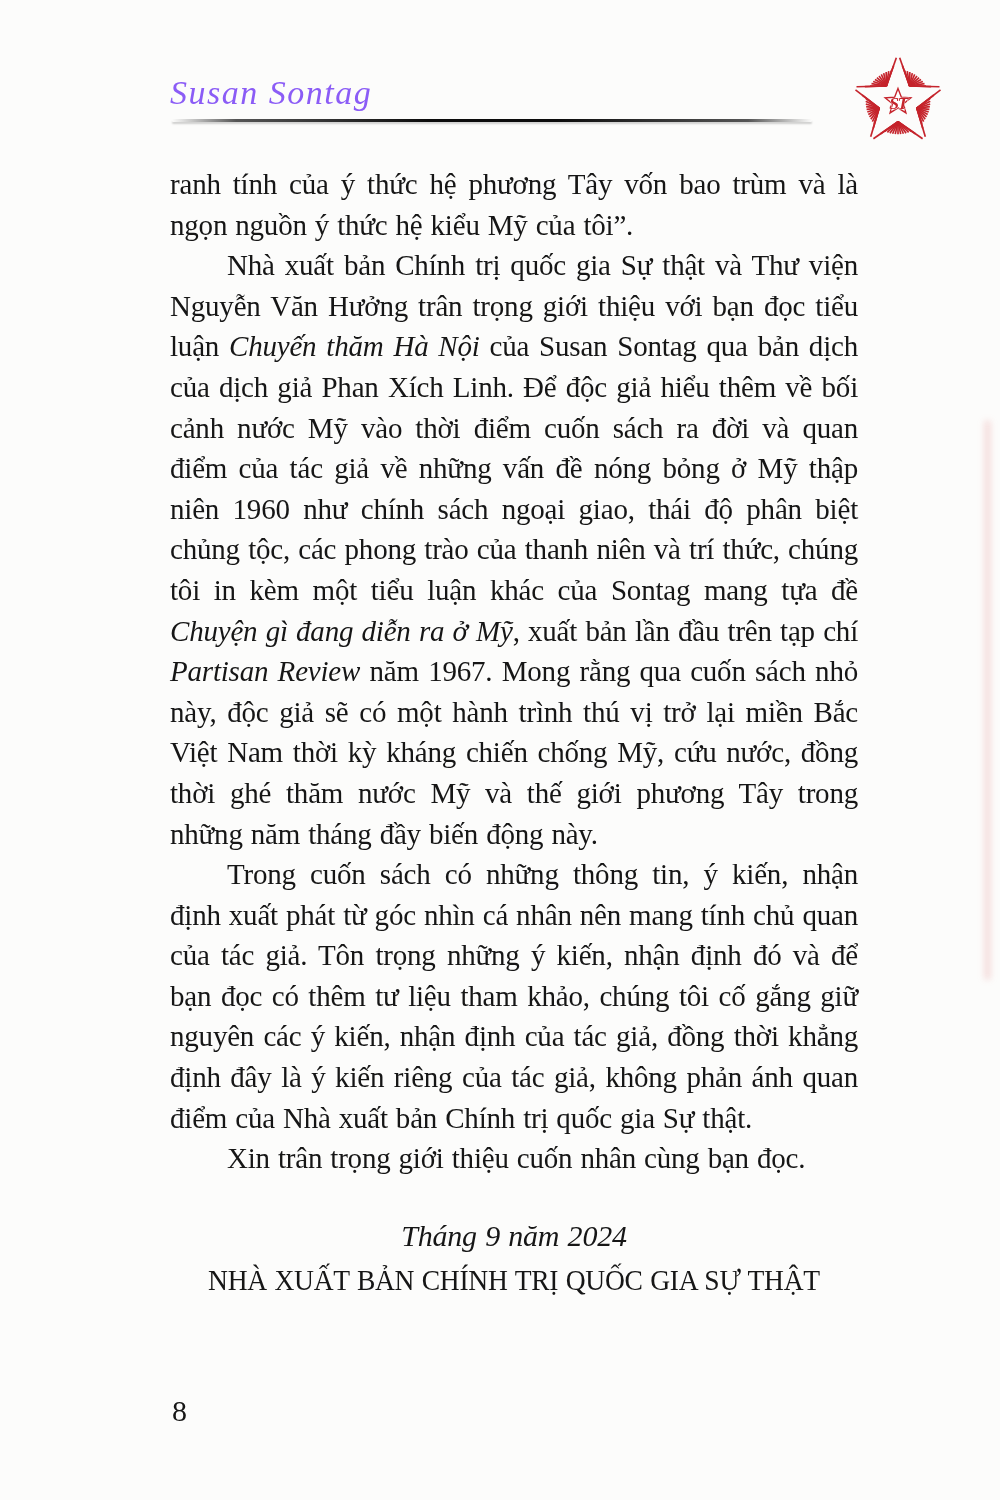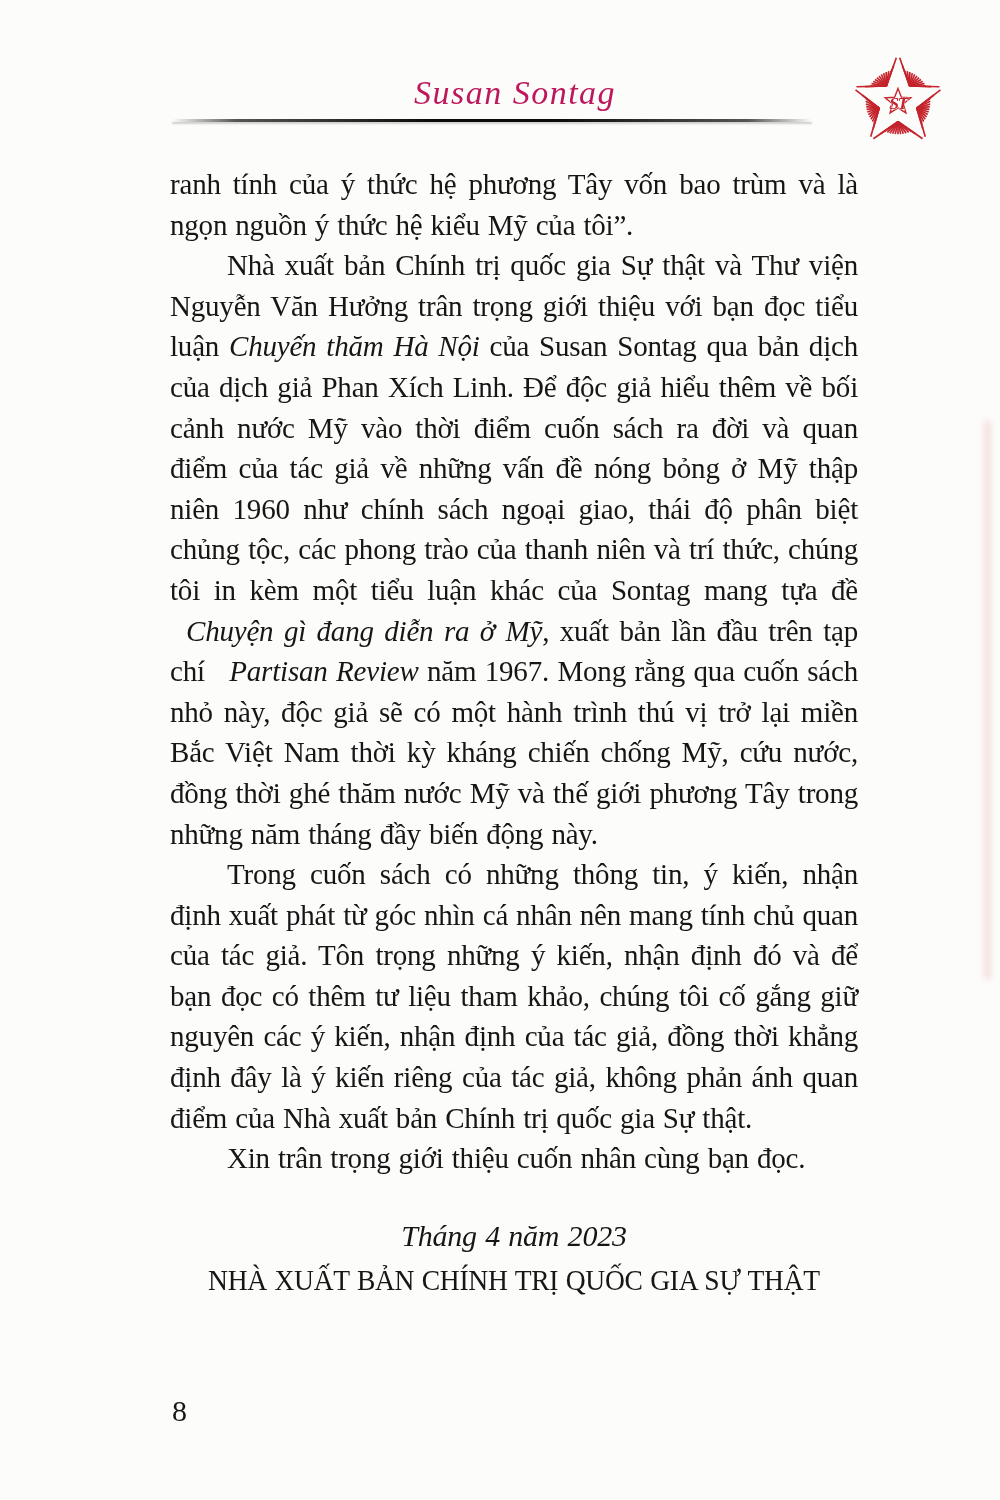--- a/index.html
+++ b/index.html
@@ -11,25 +11,24 @@
     color: #161616;
   }
   .page {
     position: relative;
     width: 1000px; height: 1500px;
   }
   
   .running-header {
     position: absolute;
     top: 74px; left: 170px; width: 690px;
-    text-align: center;
     font-size: 34px;
     font-style: italic;
     letter-spacing: 1.5px;
-    color: #be185d;
+    color: #8b5cf6;
   }
   .header-rule {
     position: absolute;
     top: 119px; left: 172px;
     width: 640px; height: 3px;
     border-radius: 2px;
     background: linear-gradient(to right,
       rgba(90,90,90,0) 0%, #555 10%,
       #0c0c0c 40%, #0c0c0c 60%,
       #555 90%, rgba(90,90,90,0) 100%);
@@ -57,21 +56,21 @@
     width: 688px;
     font-size: 29px;
     line-height: 40.6px;
     text-align: justify;
     letter-spacing: -0.2px;
     word-spacing: 1px;
   }
   p.para { margin: 0; }
   p.para.indent { text-indent: 57px; }
   .seg-bold-italic { font-weight: normal; font-style: italic; }
-  .seg-italic { font-style: italic; margin-left: 16px; }
+  .seg-italic { font-style: italic; }
   
   .signoff {
     margin-top: 38px;
     text-align: center;
   }
   .signoff-date {
     font-style: italic;
     font-size: 30px;
     line-height: 1.25;
   }
@@ -184,21 +183,21 @@
 
   <div class="bleed-artifact"></div>
 
   <div class="body-text">
 
     <p class="para"><span>ranh tính của ý thức hệ phương Tây vốn bao trùm và là ngọn nguồn ý thức hệ kiểu Mỹ của tôi”.</span></p>
       <p class="para indent"><span>Nhà xuất bản Chính trị quốc gia Sự thật và Thư viện Nguyễn Văn Hưởng trân trọng giới thiệu với bạn đọc tiểu luận </span><span class="seg-bold-italic">Chuyến thăm Hà Nội</span><span> của Susan Sontag qua bản dịch của dịch giả Phan Xích Linh. Để độc giả hiểu thêm về bối cảnh nước Mỹ vào thời điểm cuốn sách ra đời và quan điểm của tác giả về những vấn đề nóng bỏng ở Mỹ thập niên 1960 như chính sách ngoại giao, thái độ phân biệt chủng tộc, các phong trào của thanh niên và trí thức, chúng tôi in kèm một tiểu luận khác của Sontag mang tựa đề </span><span class="seg-italic">Chuyện gì đang diễn ra ở Mỹ</span><span>, xuất bản lần đầu trên tạp chí </span><span class="seg-italic">Partisan Review</span><span> năm 1967. Mong rằng qua cuốn sách nhỏ này, độc giả sẽ có một hành trình thú vị trở lại miền Bắc Việt Nam thời kỳ kháng chiến chống Mỹ, cứu nước, đồng thời ghé thăm nước Mỹ và thế giới phương Tây trong những năm tháng đầy biến động này.</span></p>
       <p class="para indent"><span>Trong cuốn sách có những thông tin, ý kiến, nhận định xuất phát từ góc nhìn cá nhân nên mang tính chủ quan của tác giả. Tôn trọng những ý kiến, nhận định đó và để bạn đọc có thêm tư liệu tham khảo, chúng tôi cố gắng giữ nguyên các ý kiến, nhận định của tác giả, đồng thời khẳng định đây là ý kiến riêng của tác giả, không phản ánh quan điểm của Nhà xuất bản Chính trị quốc gia Sự thật.</span></p>
       <p class="para indent"><span>Xin trân trọng giới thiệu cuốn nhân cùng bạn đọc.</span></p>
       <div class="signoff">
-      <div class="signoff-date">Tháng 4 năm 2023</div>
+      <div class="signoff-date">Tháng 9 năm 2024</div>
       <div>
         <span class="signoff-publisher">NHÀ XUẤT BẢN CHÍNH TRỊ QUỐC GIA SỰ THẬT</span>
       </div>
     </div>
   </div>
 
   <div class="page-number">8</div>
 
 </div>
 

